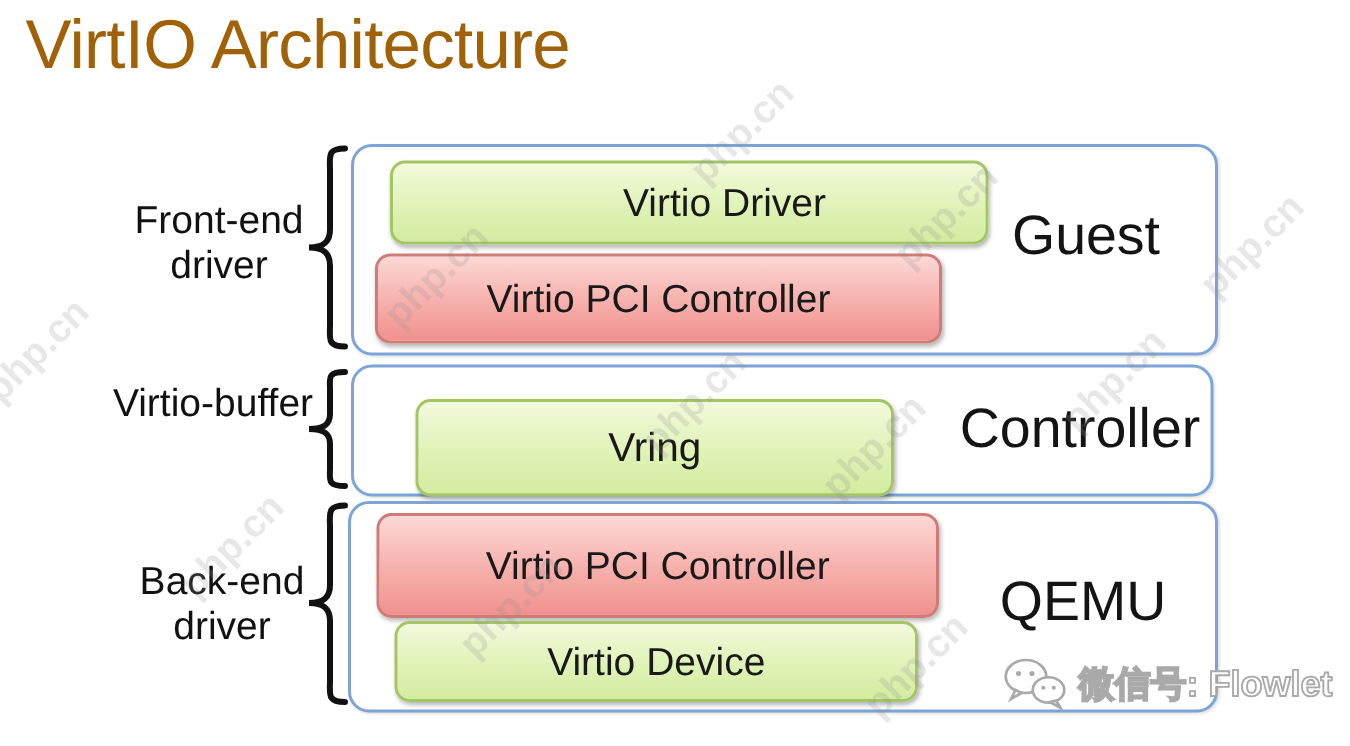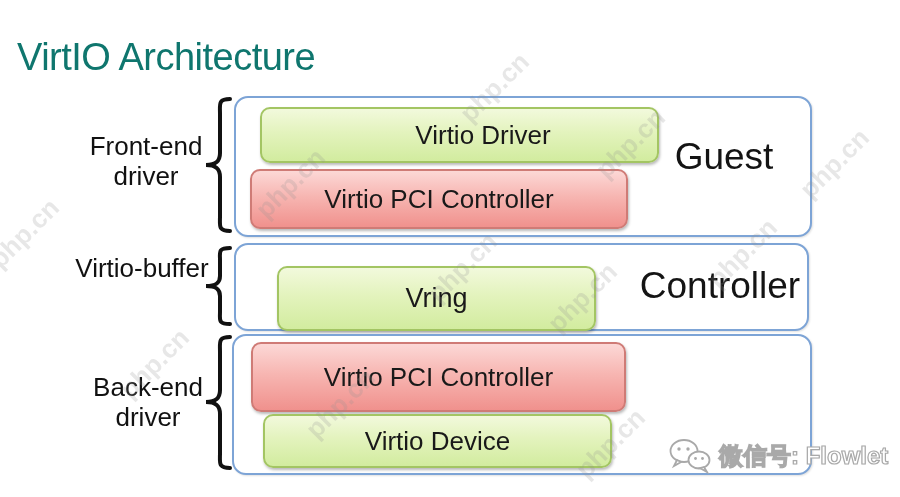--- a/index.html
+++ b/index.html
@@ -9,25 +9,24 @@
     height: 497px;
     background: #ffffff;
     overflow: hidden;
     font-family: "Liberation Sans", sans-serif;
     color: #1a1a1a;
   }
   .page-title {
     position: absolute;
     left: 17px;
     top: 2px;
-    font-size: 38px;
+    font-size: 46px;
     font-weight: 400;
     letter-spacing: -0.5px;
-    color: #0f766e;
-    margin-top: 34px;
+    color: #a16207;
   }
   
   .wm {
     position: absolute;
     font-size: 26px;
     font-weight: 700;
     color: rgba(145,145,145,0.22);
     transform: rotate(-45deg);
     white-space: nowrap;
     pointer-events: none;
@@ -152,20 +151,21 @@
     <div>driver</div>
   </div>
 
   <svg class="brace" style="left:199px; top:334px;" width="34" height="137" viewBox="0 0 34 137">
     <path d="M 31 3 C 19 3 21 8 21 18 L 21 56 C 21 64 17 68 7 68 C 17 68 21 72 21 80 L 21 119 C 21 129 19 134 31 134"></path>
   </svg>
 
   <div class="container-box" style="left:232px; top:334px; width:576px; height:137px;">
     <div class="block red" style="left:17px; top:6px; width:371px; height:66px;">Virtio PCI Controller</div>
     <div class="block green" style="left:29px; top:78px; width:345px; height:50px;">Virtio Device</div>
+    <div class="container-label" style="left:402px; top:43px; width:172px; line-height:44px;">QEMU</div>
   </div>
 
   <div class="wechat-badge">
     <svg width="44" height="36" viewBox="0 0 44 36">
       <g stroke="#a9a9a9" stroke-width="1.8" fill="#ffffff">
         <ellipse cx="16" cy="13" rx="13.5" ry="11"></ellipse>
         <path d="M 9 22 L 6 28 L 13 24 Z"></path>
         <ellipse cx="31" cy="22" rx="10.5" ry="8.5"></ellipse>
         <path d="M 36 29 L 39 34 L 32 30 Z"></path>
       </g>

